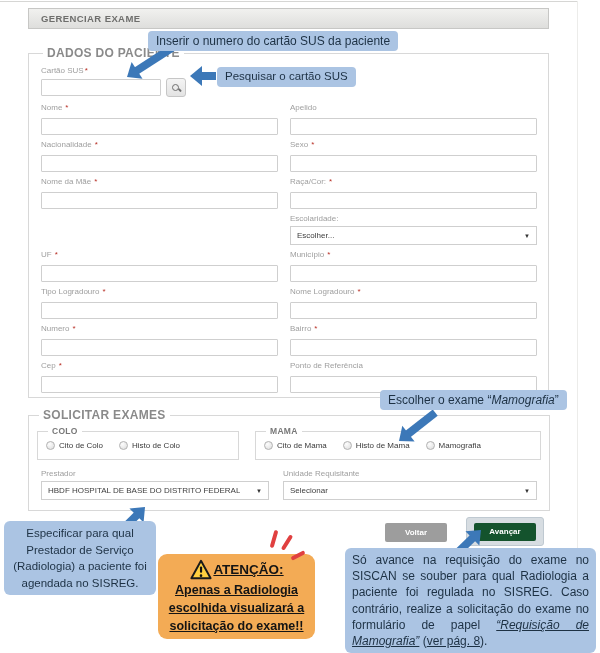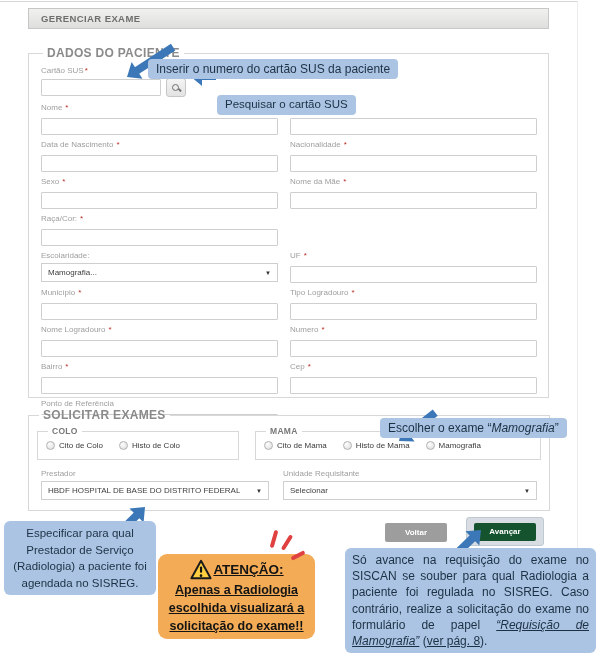--- a/index.html
+++ b/index.html
@@ -63,21 +63,21 @@
   .btn{border:none;border-radius:2px;color:#fff;font-size:8px;font-weight:bold;
     font-family:"Liberation Sans",sans-serif;display:flex;align-items:center;justify-content:center;cursor:pointer;}
   .btn-voltar{position:absolute;left:385px;top:523px;width:62px;height:19px;background:#9d9d9d;}
   .avancar-wrap{position:absolute;left:466px;top:517px;width:78px;height:29px;background:#d7dde2;
     border:1px solid #bfc9d1;border-radius:3px;display:flex;align-items:center;justify-content:center;box-sizing:border-box;}
   .btn-avancar{width:62px;height:18px;background:#14532d;}
 
   
   .callout{position:absolute;background:#abc4e3;border-radius:4px;color:#1d3144;
     font-size:12px;line-height:1.2;display:flex;align-items:center;justify-content:center;
-    padding:3px 8px;white-space:nowrap;z-index:6;margin-top:28px;}
+    padding:3px 8px;white-space:nowrap;z-index:6;}
   .co-cartao{left:148px;top:31px;height:20px;box-sizing:border-box;}
   .co-pesquisar{left:217px;top:67px;height:20px;box-sizing:border-box;font-size:11.5px;}
   .co-mamografia{left:380px;top:390px;height:20px;box-sizing:border-box;}
   .bubble{position:absolute;background:#abc4e3;border-radius:6px;color:#1d3144;z-index:6;box-sizing:border-box;}
   .bub-prestador{left:4px;top:521px;width:152px;padding:4px 2px;text-align:center;
     font-size:11.5px;line-height:16.5px;}
   .bub-avancar{left:345px;top:548px;width:251px;padding:4px 7px;text-align:justify;
     font-size:12px;line-height:16.2px;}
   .bub-avancar i u{font-style:italic;}
 
@@ -128,33 +128,32 @@
               <i class="mag-h"></i>
             </span>
         </button>
       </div>
     </div>
 
     <div class="patient-grid">
       <div class="field"><div class="lbl"><span>Nome</span><span class="req">*</span></div><input class="inp" style=""></div>
       <div class="field"><div class="lbl"><span>Apelido</span><span class="req"></span></div><input class="inp" style=""></div>
 
-      <div class="field"><div class="lbl"><span>Data de Nascimento</span><span class="req">*</span></div><input class="inp" style=""></div>
       <div class="field"><div class="lbl"><span>Nacionalidade</span><span class="req">*</span></div><input class="inp" style=""></div>
 
       <div class="field"><div class="lbl"><span>Sexo</span><span class="req">*</span></div><input class="inp" style=""></div>
       <div class="field"><div class="lbl"><span>Nome da Mãe</span><span class="req">*</span></div><input class="inp" style=""></div>
 
       <div class="field"><div class="lbl"><span>Raça/Cor:</span><span class="req">*</span></div><input class="inp" style=""></div>
       <div></div>
 
       <div class="field">
           <div class="lbl"><span>Escolaridade:</span></div>
         <div class="select">
-            <span class="sel-val">Mamografia...</span>
+            <span class="sel-val">Escolher...</span>
             <span class="caret">▼</span>
           </div>
       </div>
       <div class="field"><div class="lbl"><span>UF</span><span class="req">*</span></div><input class="inp" style=""></div>
 
       <div class="field"><div class="lbl"><span>Município</span><span class="req">*</span></div><input class="inp" style=""></div>
       <div class="field"><div class="lbl"><span>Tipo Logradouro</span><span class="req">*</span></div><input class="inp" style=""></div>
 
       <div class="field"><div class="lbl"><span>Nome Logradouro</span><span class="req">*</span></div><input class="inp" style=""></div>
       <div class="field"><div class="lbl"><span>Numero</span><span class="req">*</span></div><input class="inp" style=""></div>

